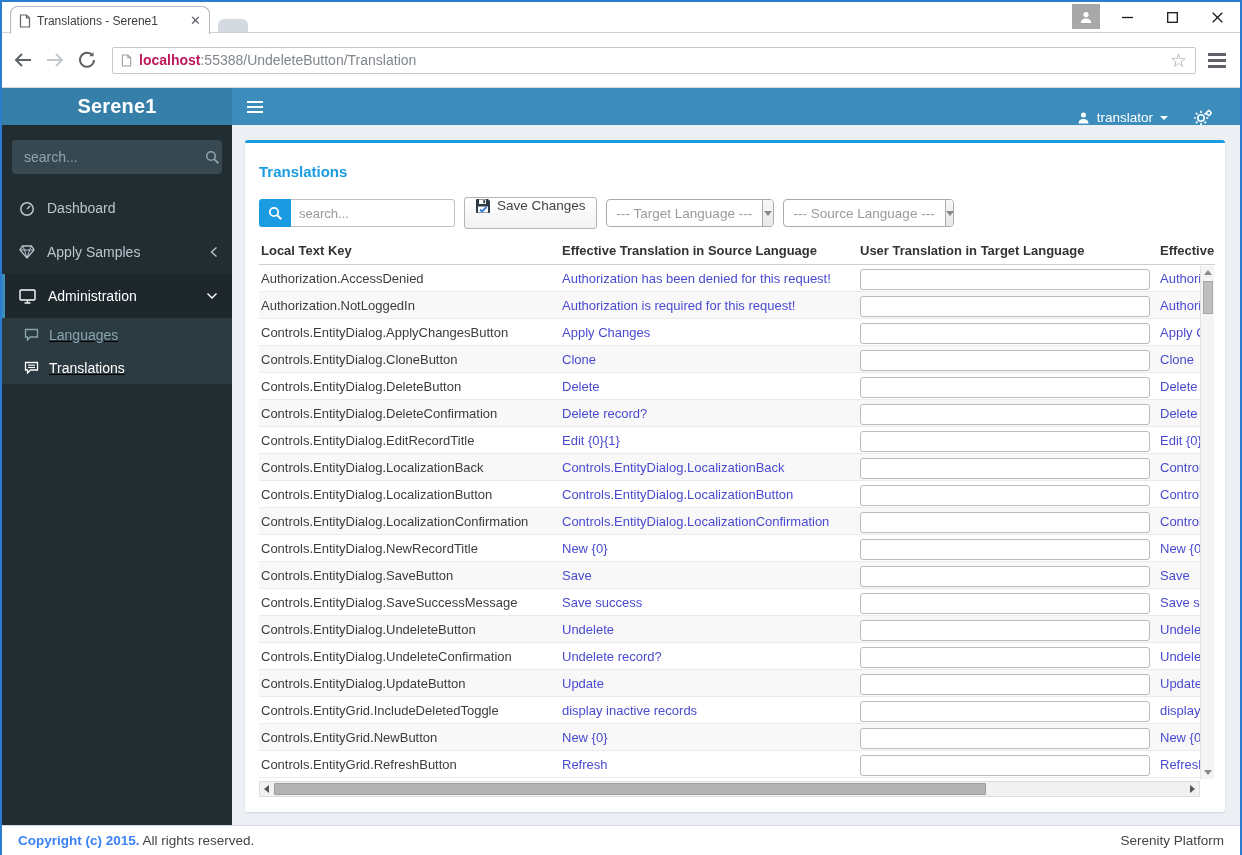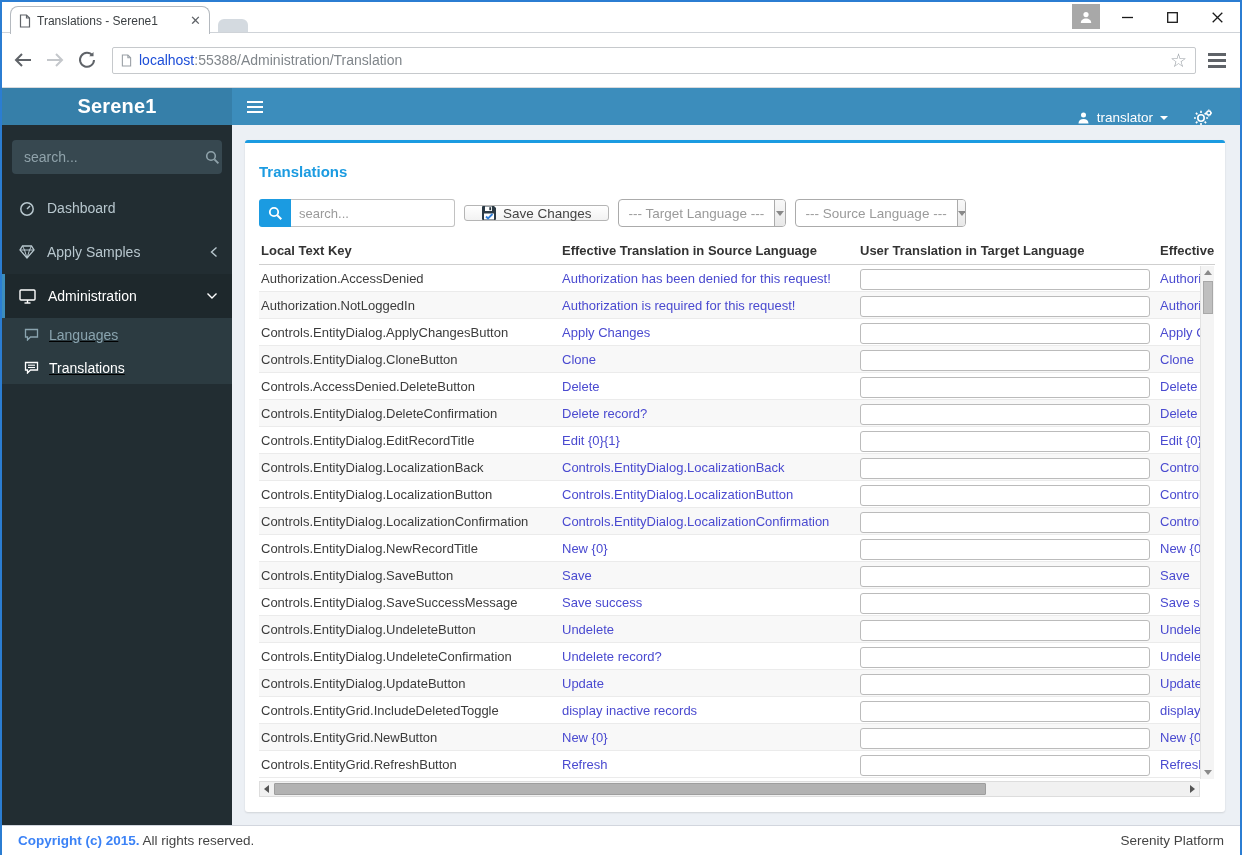--- a/index.html
+++ b/index.html
@@ -17,21 +17,21 @@
   .tab-close { color:#5f6368; font-size:13px; cursor:pointer; line-height:1; }
   .newtab-stub { position:absolute; left:216px; top:17px; width:30px; height:13px; background:#d4dae0; border-radius:6px 6px 0 0; }
   .profile-btn { position:absolute; left:1070px; top:2px; width:28px; height:25px; background:#a8a8a8; display:flex; align-items:center; justify-content:center; }
   .win-controls { position:absolute; right:0; top:0; height:31px; display:flex; }
   .win-btn { width:45px; height:31px; display:flex; align-items:center; justify-content:center; color:#1a1a1a; }
 
   .browser-toolbar { height:55px; background:#fff; border-bottom:1px solid #d8dadd; display:flex; align-items:center; padding:0 8px; gap:6px; }
   .nav-ico { width:26px; height:26px; display:flex; align-items:center; justify-content:center; }
   .urlbar { flex:1; height:27px; border:1px solid #c6c9cc; border-radius:2px; background:#fff; display:flex; align-items:center; padding:0 8px; gap:7px; margin-left:6px; }
   .url-text { font-size:14px; color:#80868b; white-space:nowrap; overflow:hidden; flex:1; }
-  .url-text b { color:#1d4ed8; font-weight:normal; }
+  .url-text b { color:#be185d; font-weight:bold; }
   .star { color:#9aa0a6; font-size:19px; line-height:1; }
   .chrome-menu { width:30px; display:flex; flex-direction:column; gap:3px; align-items:center; padding:0 4px; }
   .chrome-menu i { display:block; width:18px; height:3px; background:#5f6368; }
 
   
   .navbar { height:37px; background:var(--navbar,#3c8dbc); display:flex; align-items:stretch; position:relative; }
   .brand { width:230px; background:var(--brand,#367fa9); color:#fff; font-size:20px; font-weight:bold; display:flex; align-items:center; justify-content:center; letter-spacing:.2px; }
   .hamburger { width:45px; display:flex; flex-direction:column; gap:3px; align-items:center; justify-content:center; cursor:pointer; }
   .hamburger i { width:16px; height:2px; background:#fff; display:block; }
   .nav-right { margin-left:auto; display:flex; align-items:flex-end; gap:26px; padding-right:27px; color:#fff; }
@@ -56,21 +56,21 @@
   
   .panel { position:absolute; left:13px; top:15px; width:980px; height:672px; background:#fff;
            border-top:3px solid var(--accent,#1b9be1); border-radius:3px; box-shadow:0 1px 2px rgba(0,0,0,.12); padding:20px 12px 0 14px; }
   .panel-title { color:var(--accent,#1b9be1); font-size:15px; font-weight:bold; }
 
   .ptoolbar { display:flex; align-items:center; margin-top:19px; height:28px; gap:9px; }
   .qsearch { display:flex; height:28px; }
   .qsearch-btn { width:32px; background:var(--accent,#1b9be1); border-radius:3px 0 0 3px; display:flex; align-items:center; justify-content:center; cursor:pointer; }
   .qsearch input { width:164px; height:28px; border:1px solid #c2c2c2; border-left:none; border-radius:0 3px 3px 0; padding:0 8px; font-size:13px; color:#555; outline:none; font-family:inherit; }
   .qsearch input::placeholder { color:#9a9a9a; }
-  .btn-save { height:16px; display:flex; align-items:center; gap:6px; padding:0 16px; font-size:13.5px; color:#444;
+  .btn-save { height:32px; display:flex; gap:6px; padding:0 10px; font-size:13.5px; color:#444;
               background:linear-gradient(#fff,#f2f2f2); border:1px solid #b5b5b5; border-radius:3px; cursor:pointer; }
   .sel { height:28px; display:flex; align-items:center; border:1px solid #ababab; border-radius:4px; background:#fff; cursor:pointer; overflow:hidden; }
   .sel-label { padding:0 10px; font-size:13.5px; color:#9a9a9a; flex:1; white-space:nowrap; }
   .sel-caretbox { width:24px; align-self:stretch; border-left:1px solid #ababab; background:linear-gradient(#f8f8f8,#e8e8e8); display:flex; align-items:center; justify-content:center; }
   .sel-caret { width:0; height:0; border-left:4px solid transparent; border-right:4px solid transparent; border-top:5px solid #888; }
   .sel-src { width:171px; } .sel-tgt { width:168px; }
 
   
   .grid { position:relative; margin-top:12px; width:956px; }
   .grid-header { position:relative; height:26px; border-bottom:1px solid #cfcfcf; overflow:hidden; width:956px; }
@@ -166,21 +166,21 @@
           <path d="M15.5 1 v4.3 h-4.3" fill="#5f6368"></path>
         </svg>
     </div>
     <div class="urlbar">
       <span>
         <svg width="11" height="13" viewBox="0 0 12 14">
             <path d="M1.5 1h6l3 3v9h-9z" fill="none" stroke="#9aa0a6" stroke-width="1.2"></path>
             <path d="M7.5 1v3h3" fill="none" stroke="#9aa0a6" stroke-width="1.2"></path>
           </svg>
       </span>
-      <span class="url-text"><b>localhost</b><span>:55388/Administration/Translation</span></span>
+      <span class="url-text"><b>localhost</b><span>:55388/UndeleteButton/Translation</span></span>
       <span class="star">☆</span>
     </div>
     <div class="chrome-menu">
         <i></i>
         <i></i>
         <i></i>
       </div>
   </div>
 
   <div class="navbar">
@@ -361,21 +361,21 @@
                 <div class="cell c-input"><input style=""></div>
                 <div class="cell c-eff">Apply Changes</div>
               </div>
               <div class="grid-row odd">
                 <div class="cell c-key">Controls.EntityDialog.CloneButton</div>
                 <div class="cell c-src">Clone</div>
                 <div class="cell c-input"><input style=""></div>
                 <div class="cell c-eff">Clone</div>
               </div>
               <div class="grid-row">
-                <div class="cell c-key">Controls.AccessDenied.DeleteButton</div>
+                <div class="cell c-key">Controls.EntityDialog.DeleteButton</div>
                 <div class="cell c-src">Delete</div>
                 <div class="cell c-input"><input style=""></div>
                 <div class="cell c-eff">Delete</div>
               </div>
               <div class="grid-row odd">
                 <div class="cell c-key">Controls.EntityDialog.DeleteConfirmation</div>
                 <div class="cell c-src">Delete record?</div>
                 <div class="cell c-input"><input style=""></div>
                 <div class="cell c-eff">Delete record?</div>
               </div>

